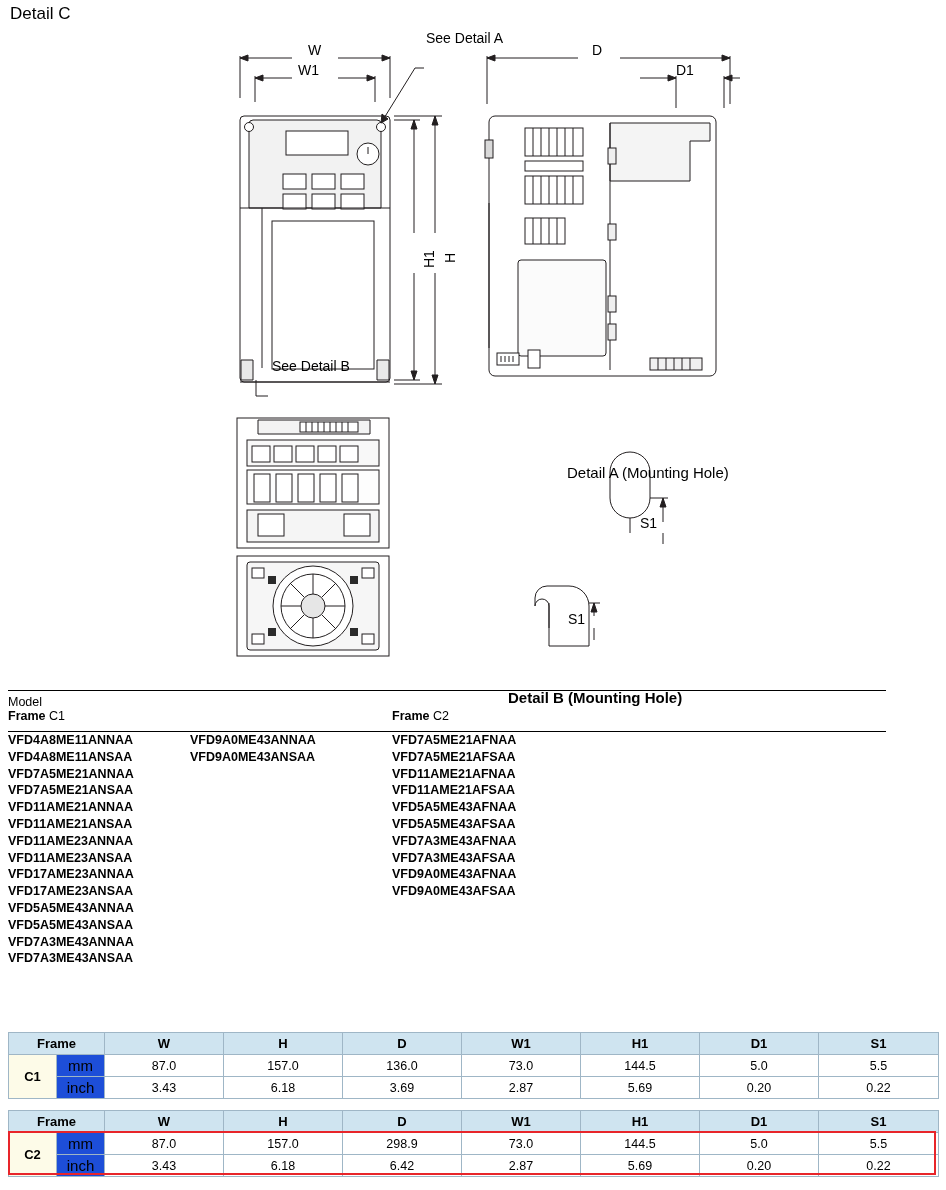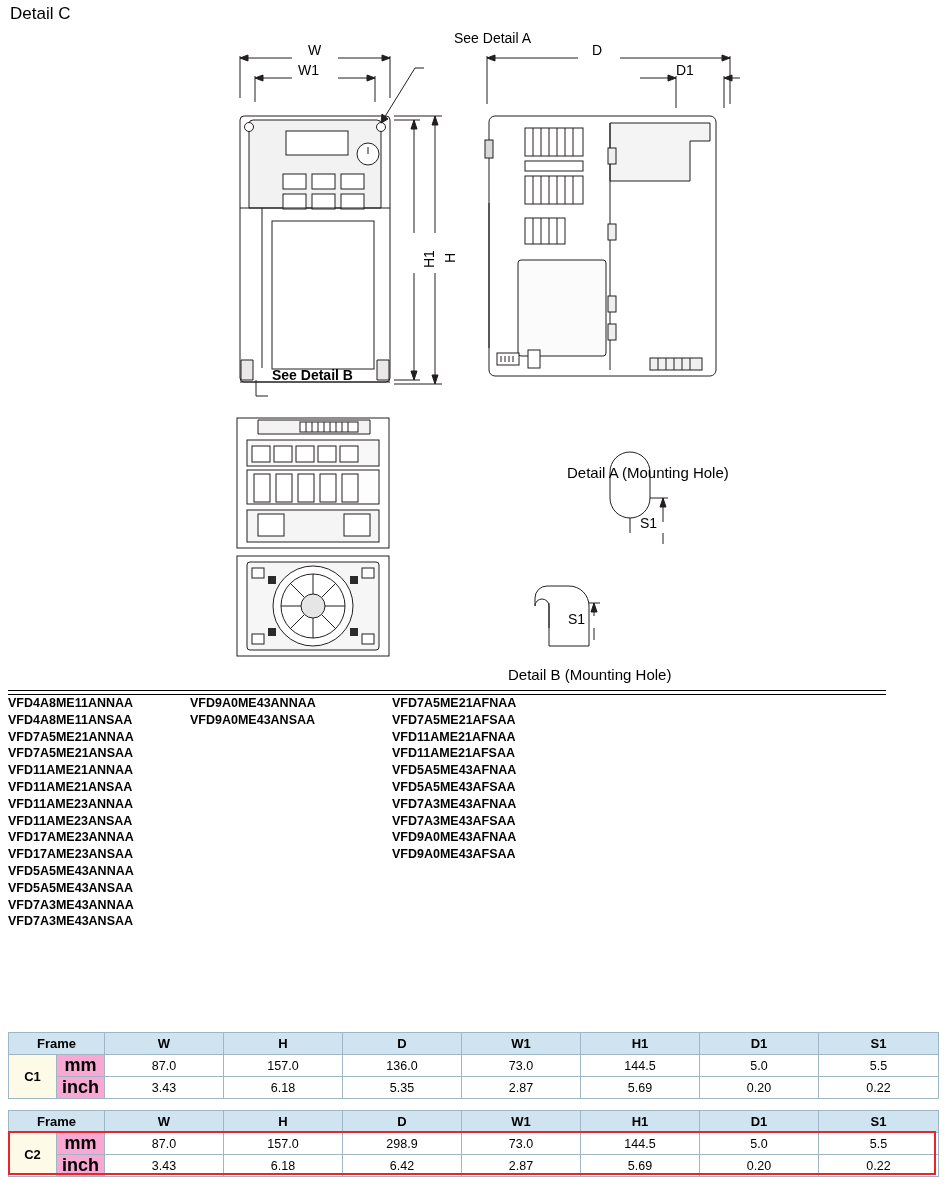--- a/index.html
+++ b/index.html
@@ -115,23 +115,23 @@
     background: #cfe4f0;
     font-weight: bold;
     font-size: 13px;
   }
   .spec .framecell {
     background: #fdfbe8;
     font-weight: bold;
     font-size: 13px;
   }
   .spec .unit {
-    font-weight: bold;
-    background: #f9a8d4;
-    font-size: 18px;
+    font-weight: normal;
+    background: #1d4ed8;
+    font-size: 15px;
   }
   .spec-c1 { top: 1032px; }
   .spec-c2 { top: 1110px; }
   .redbox {
     position: absolute;
     left: 8px;
     top: 1131px;
     width: 928px;
     height: 44px;
     border: 2px solid #e8252a;
@@ -350,31 +350,36 @@
         <path d="M594,575 l-3,9 l6,0 z" fill="#231f20"></path>
       </g>
     </svg>
 
     <div class="lbl" style="left:308px; top:14px;">W</div>
     <div class="lbl" style="left:298px; top:34px;">W1</div>
     <div class="lbl" style="left:592px; top:14px;">D</div>
     <div class="lbl" style="left:676px; top:34px;">D1</div>
     <div class="lbl v" style="left:421px; top:240px;">H1</div>
     <div class="lbl v" style="left:442px; top:235px;">H</div>
-    <div class="lbl" style="left:426px; top:2px;margin-left:28px;">See Detail A</div>
-    <div class="lbl" style="left:272px; top:339px;font-weight:bold;">See Detail B</div>
+    <div class="lbl" style="left:426px; top:2px;">See Detail A</div>
+    <div class="lbl" style="left:272px; top:330px;">See Detail B</div>
     <div class="lbl" style="left:640px; top:487px;">S1</div>
     <div class="lbl" style="left:568px; top:583px;">S1</div>
     <div class="detail-cap" style="left:567px; top:392px;">Detail A (Mounting Hole)</div>
-    <div class="detail-cap" style="left:508px; top:594px;">Detail B (Mounting Hole)</div>
+    <div class="detail-cap" style="left:508px; top:617px;font-weight:bold;">Detail B (Mounting Hole)</div>
   </div>
 
   <div class="model-block">
     <div class="model-rule"></div>
-
+    <div class="model-head">Model</div>
+
+    <div class="frame-lbl-row">
+      <div class="frame-lbl fl-c1"><b>Frame</b><span> C1</span></div>
+      <div class="frame-lbl fl-c2"><b>Frame</b><span> C2</span></div>
+    </div>
 
     <div class="model-rule" style="margin-top:3px;"></div>
 
     <div class="model-cols" style="padding-top:6px;">
       <div class="col col-a">
         <div>VFD4A8ME11ANNAA</div>
         <div>VFD4A8ME11ANSAA</div>
         <div>VFD7A5ME21ANNAA</div>
         <div>VFD7A5ME21ANSAA</div>
         <div>VFD11AME21ANNAA</div>
@@ -438,21 +443,21 @@
       <td>136.0</td>
       <td>73.0</td>
       <td>144.5</td>
       <td>5.0</td>
       <td>5.5</td>
     </tr>
     <tr>
       <td class="unit">inch</td>
       <td>3.43</td>
       <td>6.18</td>
-      <td>5.35</td>
+      <td>3.69</td>
       <td>2.87</td>
       <td>5.69</td>
       <td>0.20</td>
       <td>0.22</td>
     </tr>
   </tbody>
     </table>
 
   <table class="spec spec-c2">
     <colgroup>

